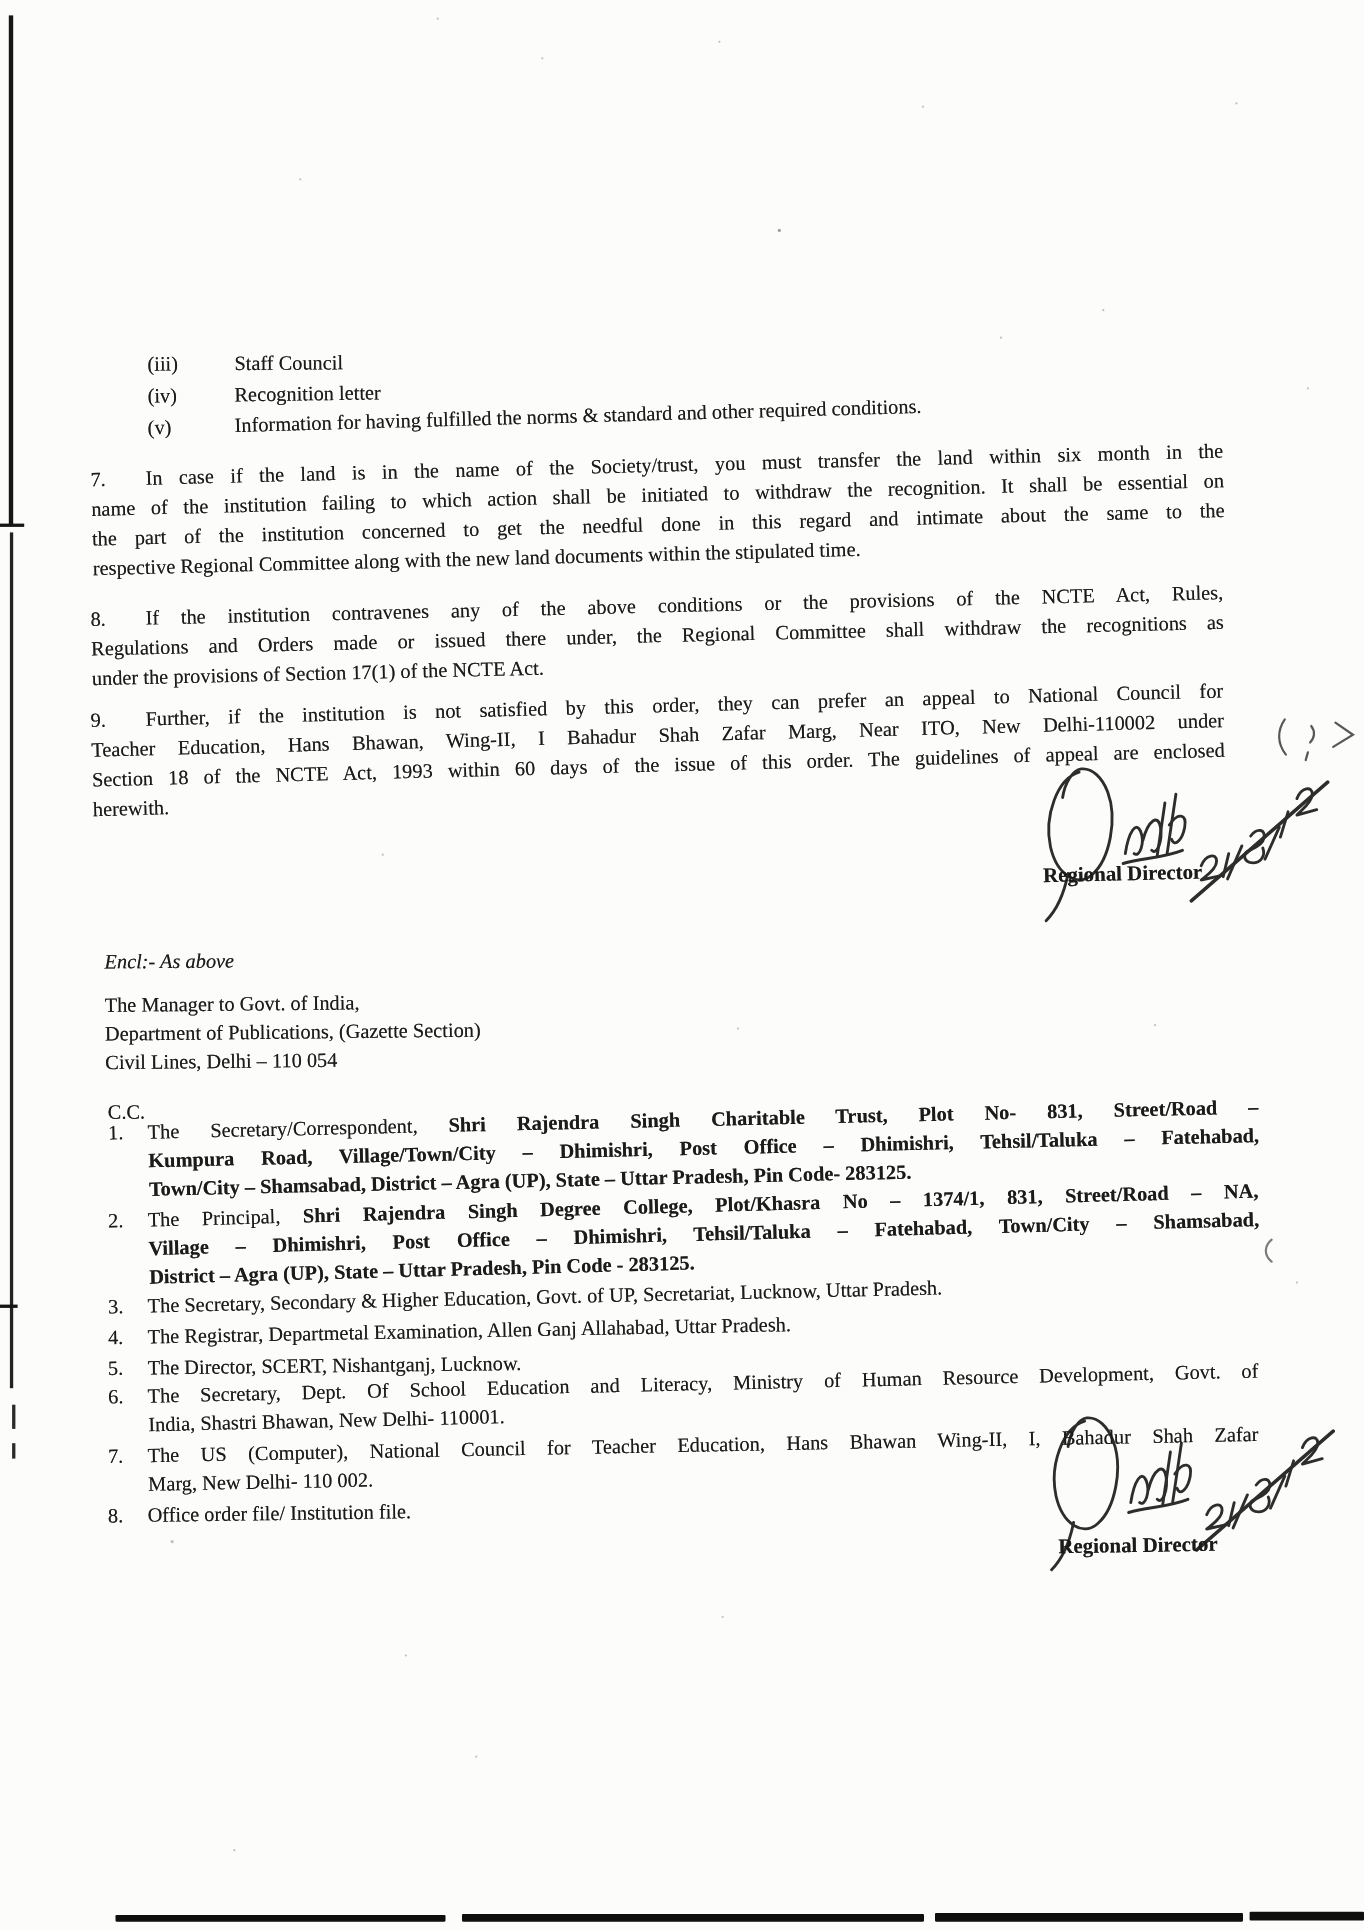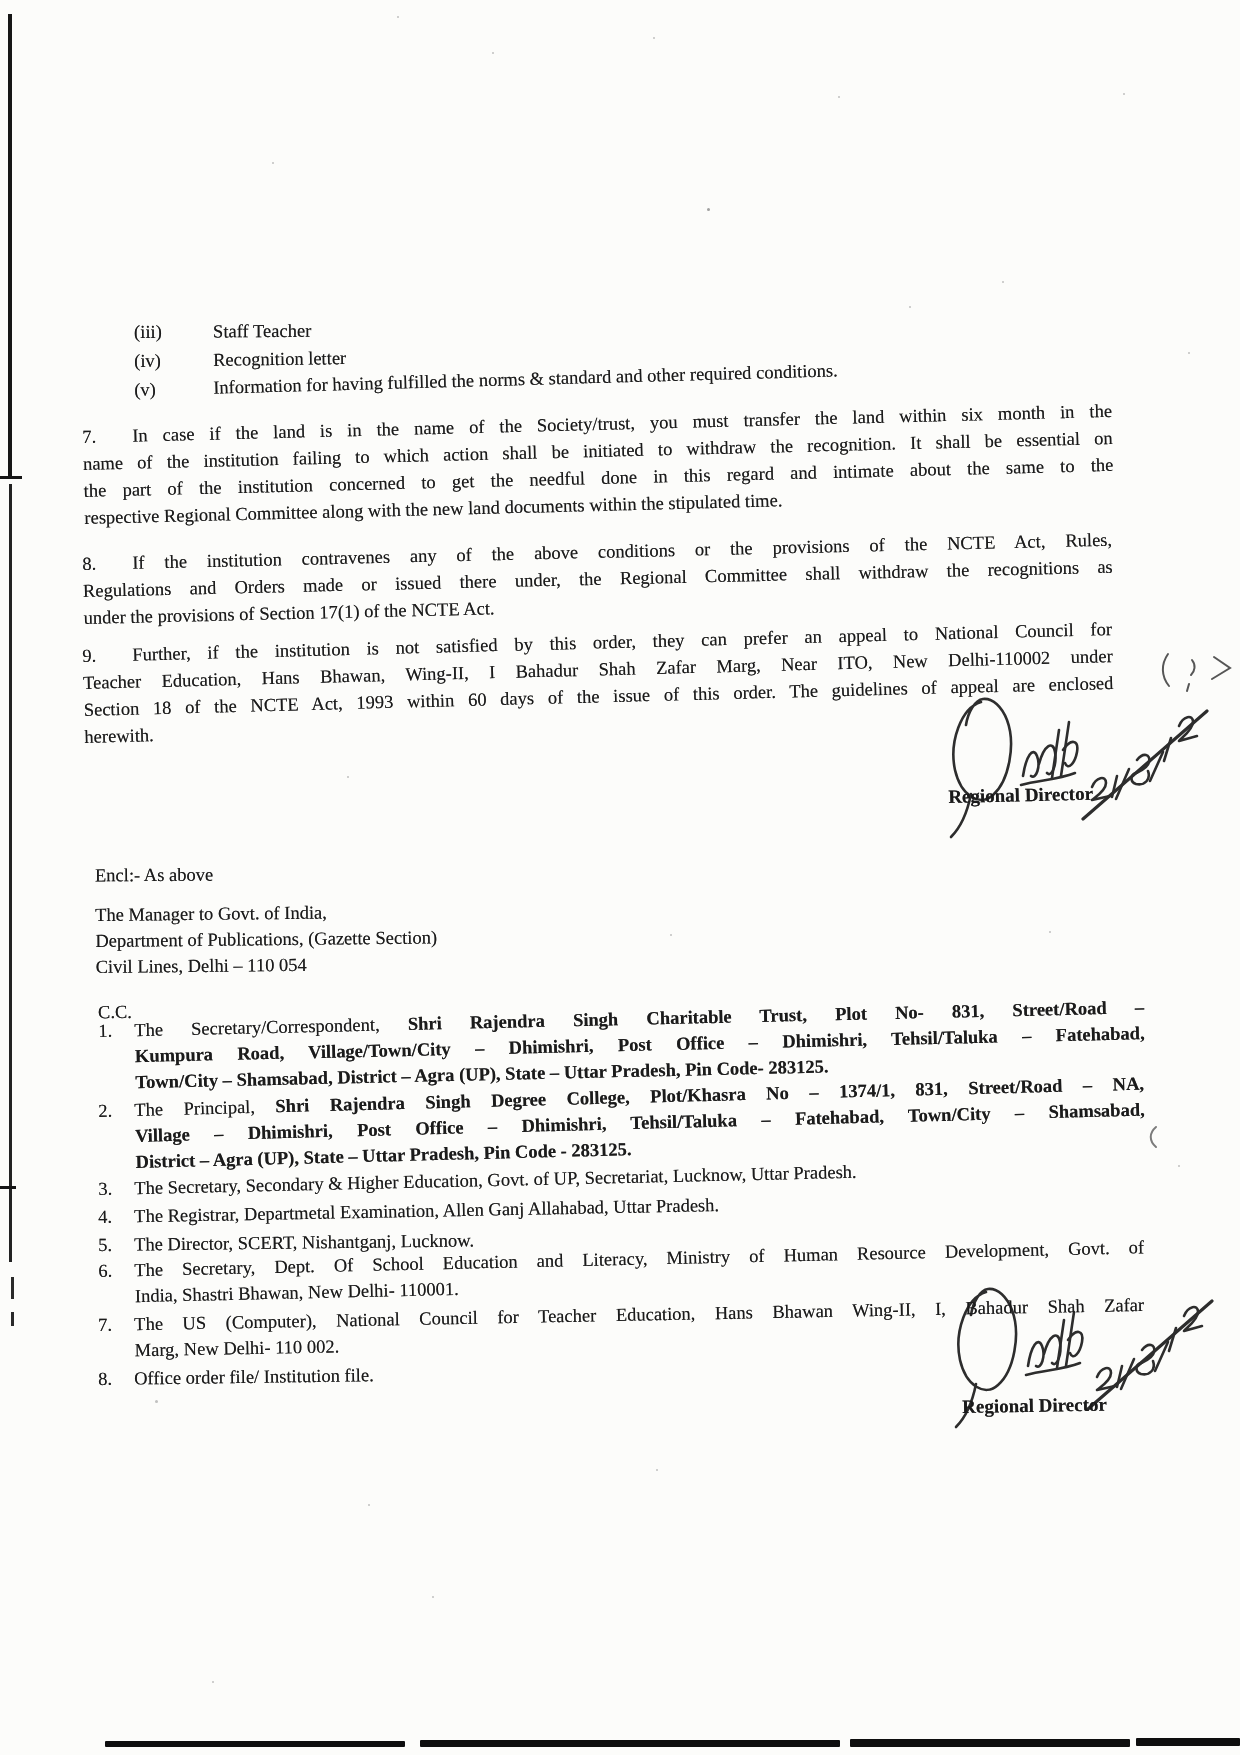--- a/index.html
+++ b/index.html
@@ -38,21 +38,21 @@
 <div class="page">
 
   <div class="scanline" style="left:8px;top:14px;width:4px;height:464px;"></div>
   <div class="scanline" style="left:9px;top:484px;width:3px;height:778px;background:#222;"></div>
   <div class="scanline" style="left:0;top:476px;width:22px;height:3px;"></div>
   <div class="scanline" style="left:0;top:1186px;width:16px;height:3px;"></div>
   <div class="scanline" style="left:11px;top:1277px;width:3px;height:22px;background:#2a2a2a;"></div>
   <div class="scanline" style="left:11px;top:1312px;width:3px;height:14px;background:#2a2a2a;"></div>
 
   <div class="tl" style="top:322px;transform:rotate(-0.4deg);">
-    <span class="tl-num">(iii)</span><span>Staff Teacher</span>
+    <span class="tl-num">(iii)</span><span>Staff Council</span>
   </div>
   <div class="tl" style="top:351px;transform:rotate(-0.8deg);">
     <span class="tl-num">(iv)</span><span>Recognition letter</span>
   </div>
   <div class="tl" style="top:380px;transform:rotate(-1.6deg);">
     <span class="tl-num">(v)</span><span>Information for having fulfilled the norms &amp; standard and other required conditions.</span>
   </div>
 
   <div class="para" style="top:424px;transform:rotate(-1.45deg);">
     <div class="pline just"><span class="pnum">7.</span><span>In case if the land is in the name of the Society/trust, you must transfer the land within six month in the</span></div>
@@ -101,21 +101,21 @@
         <path d="M202,92 C208,84 216,86 214,94 C213,100 205,103 201,105 C195,107 195,114 201,116 C210,118 216,111 213,103"></path>
         <path d="M228,84 L215,113"></path>
         <path d="M236,70 L229,93"></path>
         <path d="M244,58 C248,48 258,46 258,54 C258,62 246,70 244,73 L262,68"></path>
       </g>
     </defs>
     <use href="#sigglyph"></use>
   </svg>
   <div class="rd" style="left:948px;top:786px;transform:rotate(-1.3deg);">Regional Director</div>
 
-  <div class="abs aline" style="left:95px;top:862px;transform:rotate(-0.4deg);">Encl:- As above</div>
+  <div class="abs aline" style="left:95px;top:862px;transform:rotate(-0.4deg);font-style:italic;">Encl:- As above</div>
 
   <div class="abs" style="left:95px;top:902px;transform:rotate(-0.6deg);transform-origin:0 0;">
     <div class="aline">The Manager to Govt. of India,</div>
     <div class="aline">Department of Publications, (Gazette Section)</div>
     <div class="aline">Civil Lines, Delhi – 110 054</div>
   </div>
 
   <div class="abs aline" style="left:98px;top:999px;transform:rotate(-0.5deg);font-family:Liberation Serif, serif;">C.C.</div>
 
   <div class="cc-item" style="top:1018px;transform:rotate(-1.3deg);">

